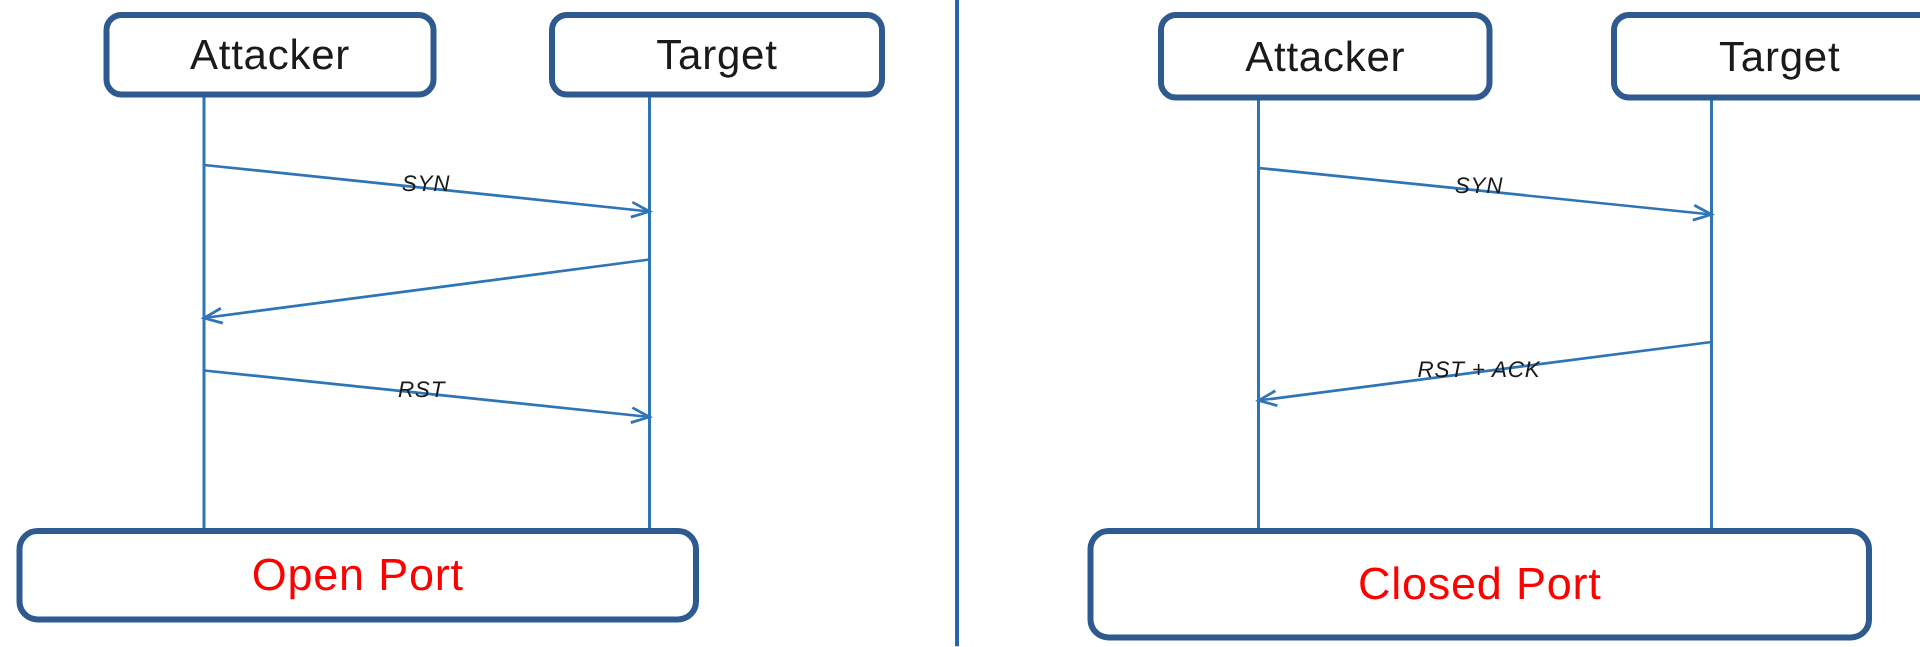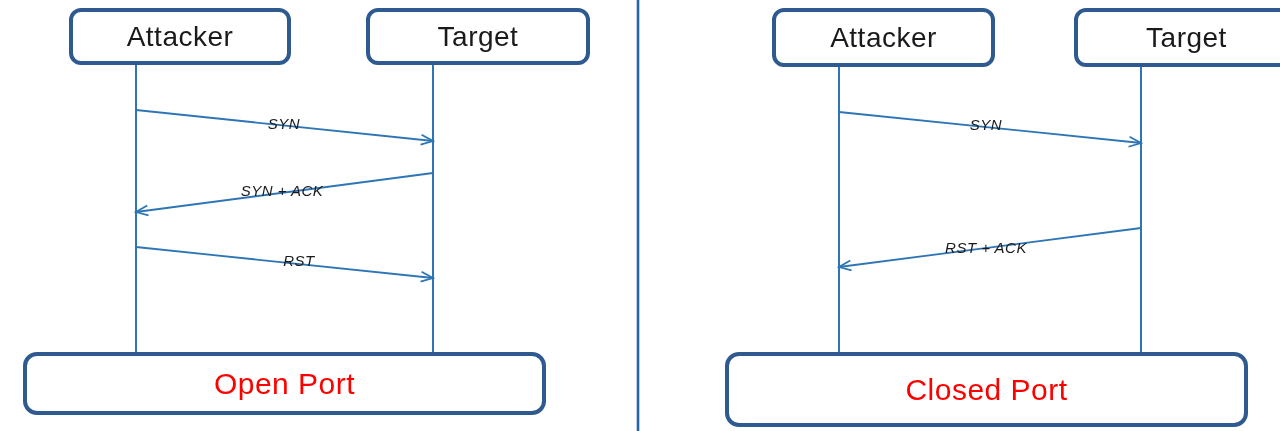--- a/index.html
+++ b/index.html
@@ -92,24 +92,23 @@
   </svg>
 
   <div class="actor-box" style="left:24px; top:8px; width:222px; height:57px;">
     <span class="actor-label">Attacker</span>
   </div>
   <div class="actor-box" style="left:321px; top:8px; width:224px; height:57px;">
     <span class="actor-label">Target</span>
   </div>
 
   <span class="msg-label" style="left:284px; top:123px;">SYN</span>
-  <span class="msg-label" style="left:282px; top:190px;">SYN + ACK</span>
-  <span class="msg-label" style="left:281px; top:260px;margin-left:18px;">RST</span>
+  <span class="msg-label" style="left:281px; top:260px;">RST</span>
 
-  <div class="result-box" style="left:23px; top:352px; width:523px; height:63px;">
+  <div class="result-box" style="left:11px; top:352px; width:455px; height:63px;">
     <span class="result-label">Open Port</span>
   </div>
 
   <div class="actor-box" style="left:727px; top:8px; width:223px; height:59px;">
     <span class="actor-label">Attacker</span>
   </div>
   <div class="actor-box" style="left:1029px; top:8px; width:225px; height:59px;">
     <span class="actor-label">Target</span>
   </div>
 

